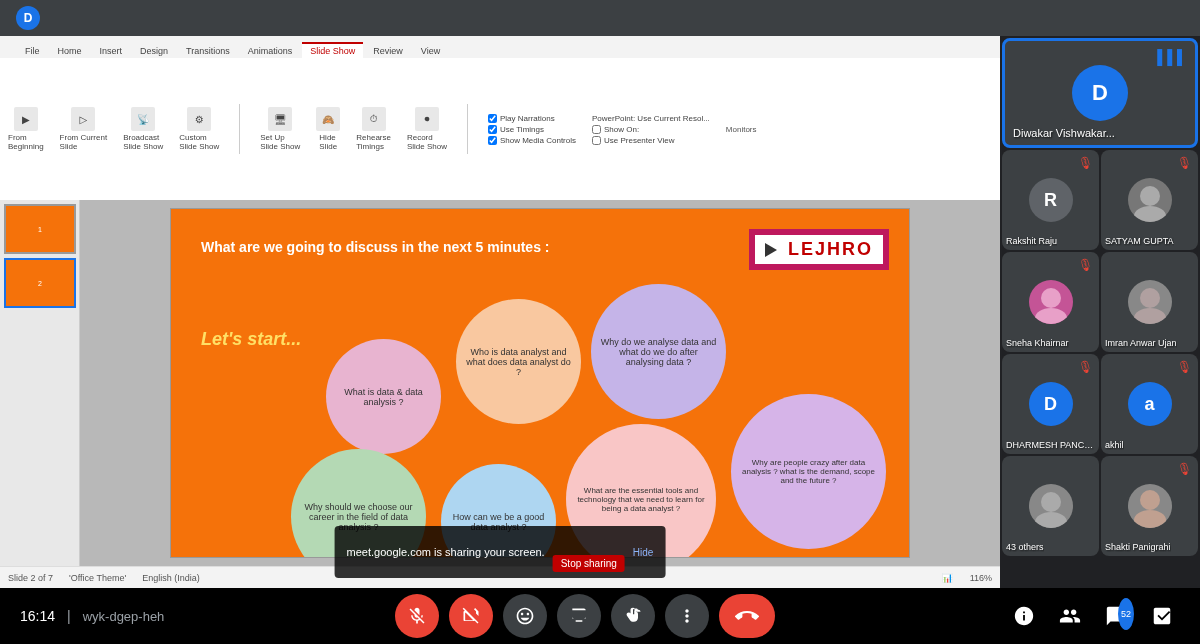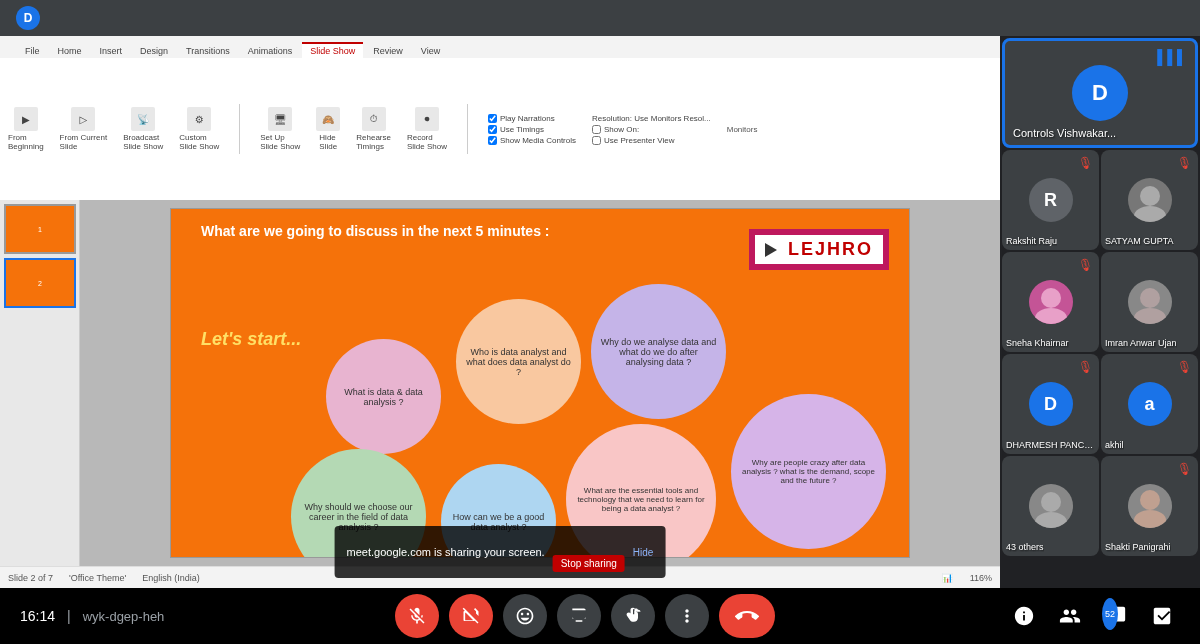--- a/index.html
+++ b/index.html
@@ -154,21 +154,21 @@
       font-weight: bold;
       color: #333;
       letter-spacing: 2px;
     }
     .slide-logo span {
       color: #c00000;
     }
 
     .slide-title {
       position: absolute;
-      top: 14px;
+      top: 30px;
       left: 30px;
       color: white;
       font-size: 14px;
       font-weight: bold;
       max-width: 400px;
     }
 
     .slide-subtitle {
       position: absolute;
       top: 120px;
@@ -411,21 +411,21 @@
       font-size: 18px;
       display: flex;
       align-items: center;
       justify-content: center;
       cursor: pointer;
       position: relative;
     }
 
     .badge {
       position: absolute;
-      top: 0; right: 16px;
+      top: 0; right: 0;
       background: #1a73e8;
       color: white;
       font-size: 9px;
       width: 16px; height: 32px;
       border-radius: 50%;
       display: flex; align-items: center; justify-content: center;
     }
 
     
     svg { display: inline-block; }
@@ -492,21 +492,21 @@
           <div class="ribbon-icon">⏺</div>
           <span style="font-size:8px;">Record<br>Slide Show</span>
         </div>
         <div style="width:1px;background:#ccc;height:50px;margin:0 4px;"></div>
         <div style="font-size:8px;display:flex;flex-direction:column;gap:2px;">
           <label style="display:flex;align-items:center;gap:3px;"><input type="checkbox" checked="" style="width: 9px; height: 9px;"> Play Narrations</label>
           <label style="display:flex;align-items:center;gap:3px;"><input type="checkbox" checked="" style="width: 9px; height: 9px;"> Use Timings</label>
           <label style="display:flex;align-items:center;gap:3px;"><input type="checkbox" checked="" style="width: 9px; height: 9px;"> Show Media Controls</label>
         </div>
         <div style="font-size:8px;display:flex;flex-direction:column;gap:2px;">
-          <span>Resolution: Use Monitors Resol...</span>
+          <span>PowerPoint: Use Current Resol...</span>
           <label style="display:flex;align-items:center;gap:3px;"><input type="checkbox" style="width: 9px; height: 9px;"> Show On:</label>
           <label style="display:flex;align-items:center;gap:3px;"><input type="checkbox" style="width: 9px; height: 9px;"> Use Presenter View</label>
         </div>
         <div style="font-size:8px;color:#555;">Monitors</div>
       </div>
 
       <div id="ppt-slide-area">
 
         <div style="width:80px;height:100%;background:#e8e8e8;border-right:1px solid #ccc;display:flex;flex-direction:column;padding:4px;gap:4px;">
           <div style="width:72px;height:50px;background:#f5720a;border:2px solid #999;font-size:7px;color:white;display:flex;align-items:center;justify-content:center;">1</div>
@@ -556,21 +556,21 @@
       <span>meet.google.com is sharing your screen.</span>
       <button id="stop-sharing-btn">Stop sharing</button>
       <span id="hide-btn">Hide</span>
     </div>
   </div>
 
   <div id="participants-sidebar">
 
     <div class="participant-tile active-speaker">
       <div class="participant-avatar" style="background:#1a73e8;">D</div>
-      <span class="participant-name">Controls Vishwakar...</span>
+      <span class="participant-name">Diwakar Vishwakar...</span>
       <span class="bars-icon">▌▌▌</span>
     </div>
 
     <div class="participant-grid-row">
       <div class="participant-tile-half">
         <div class="participant-avatar-sm" style="background:#5f6368;">R</div>
         <span class="participant-name-sm">Rakshit Raju</span>
         <span class="mute-icon-sm">🎙</span>
       </div>
       <div class="participant-tile-half">

